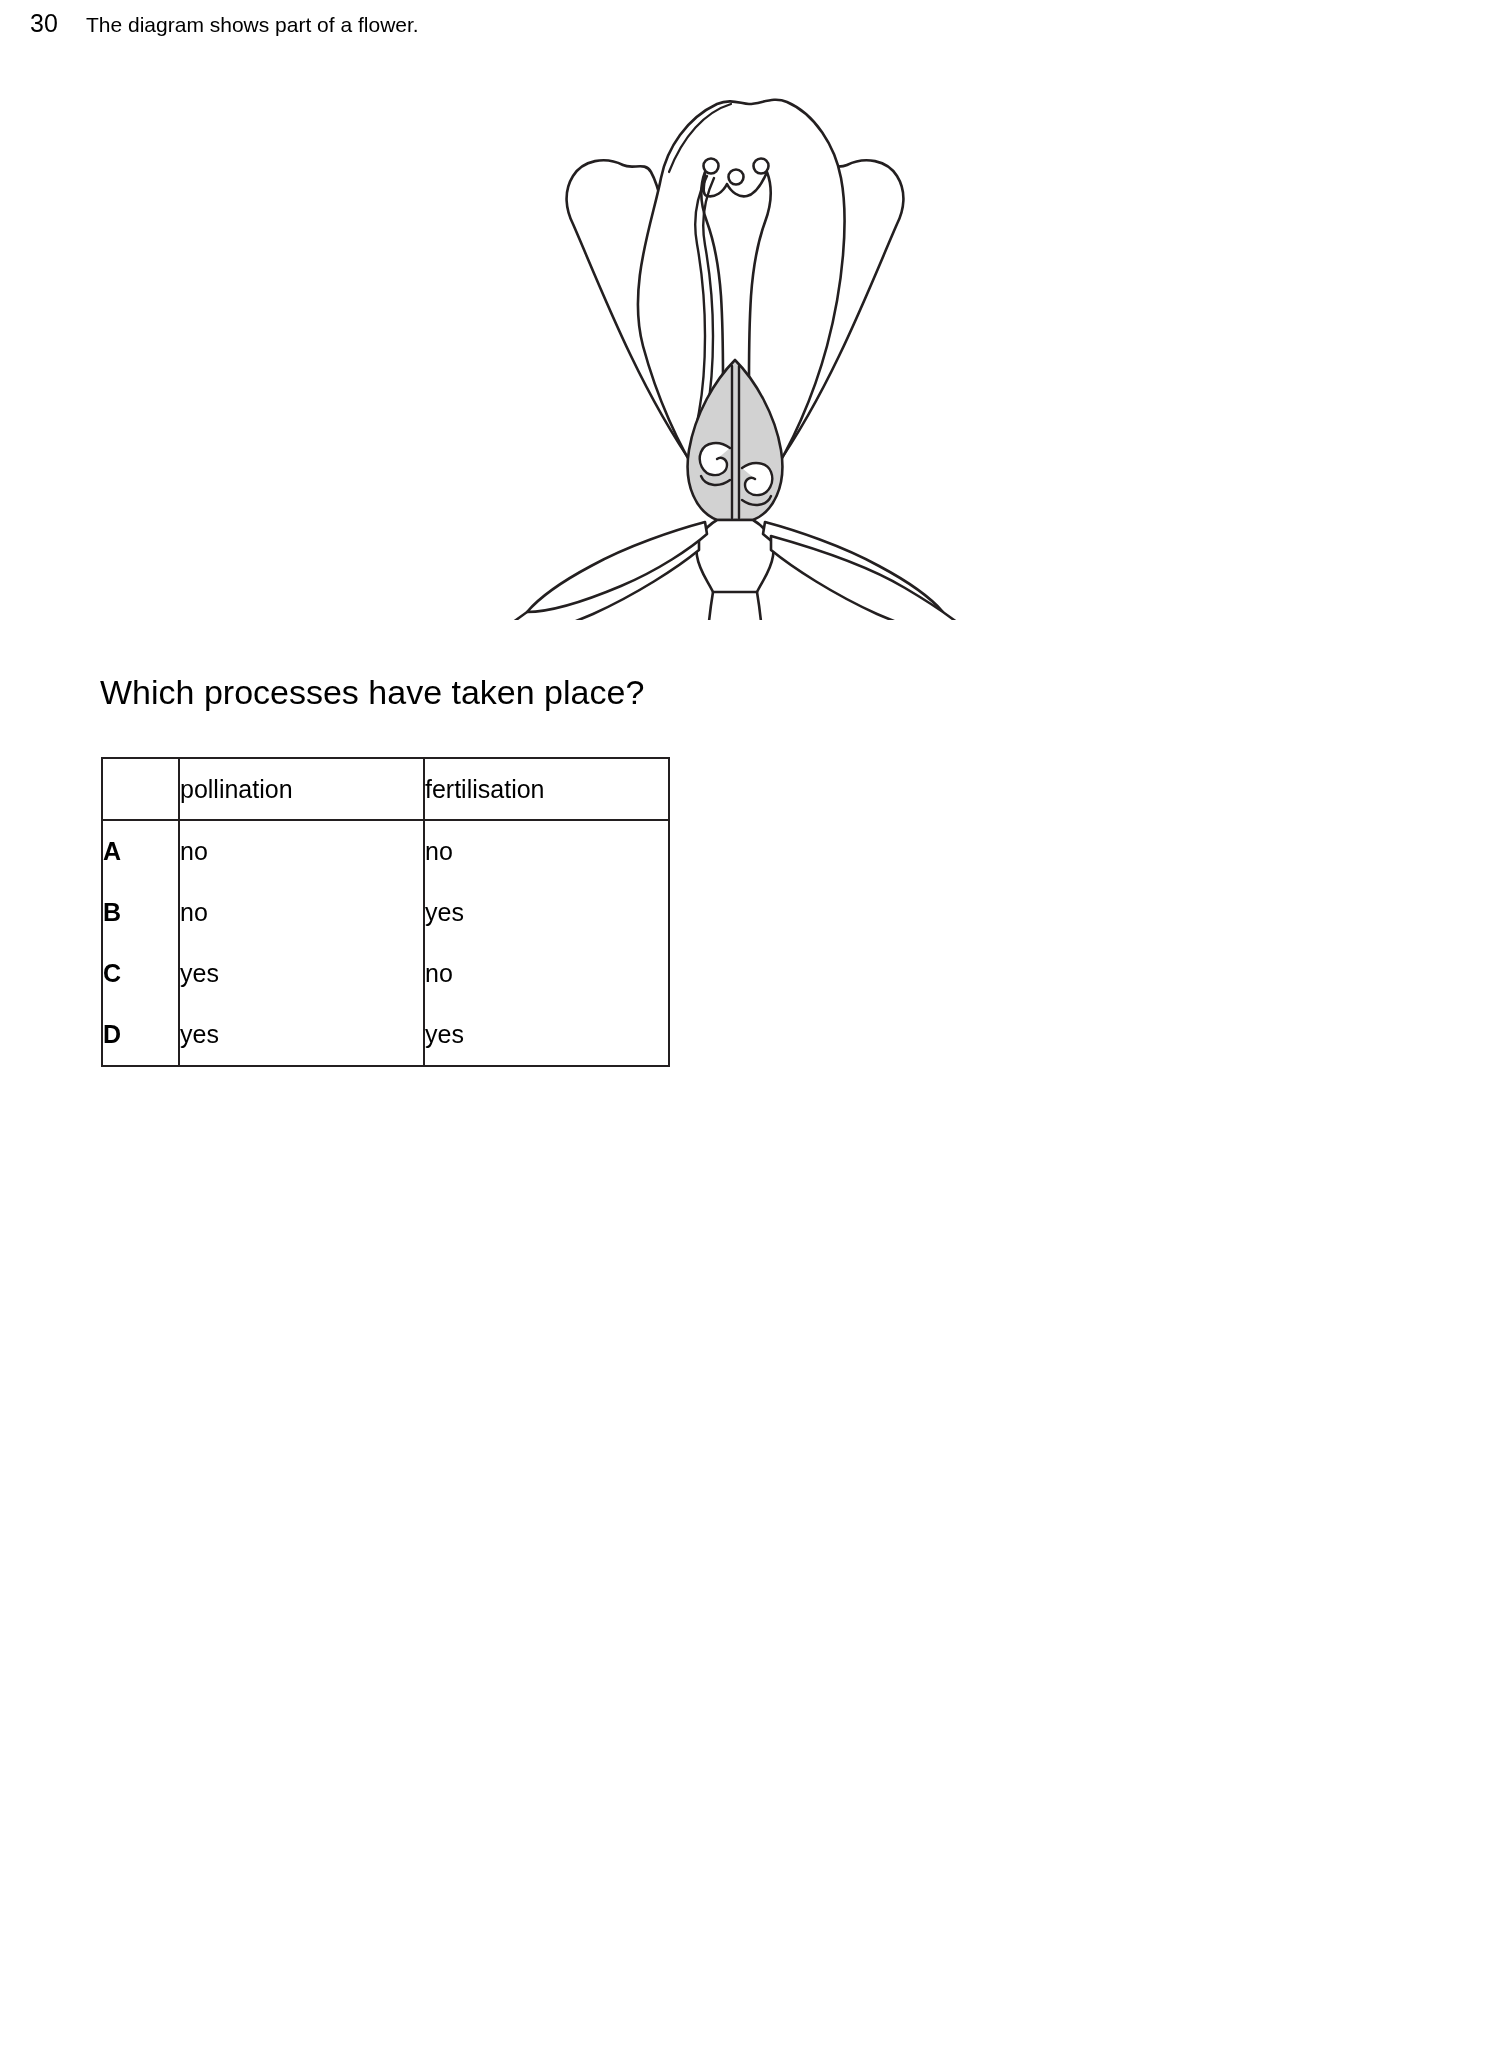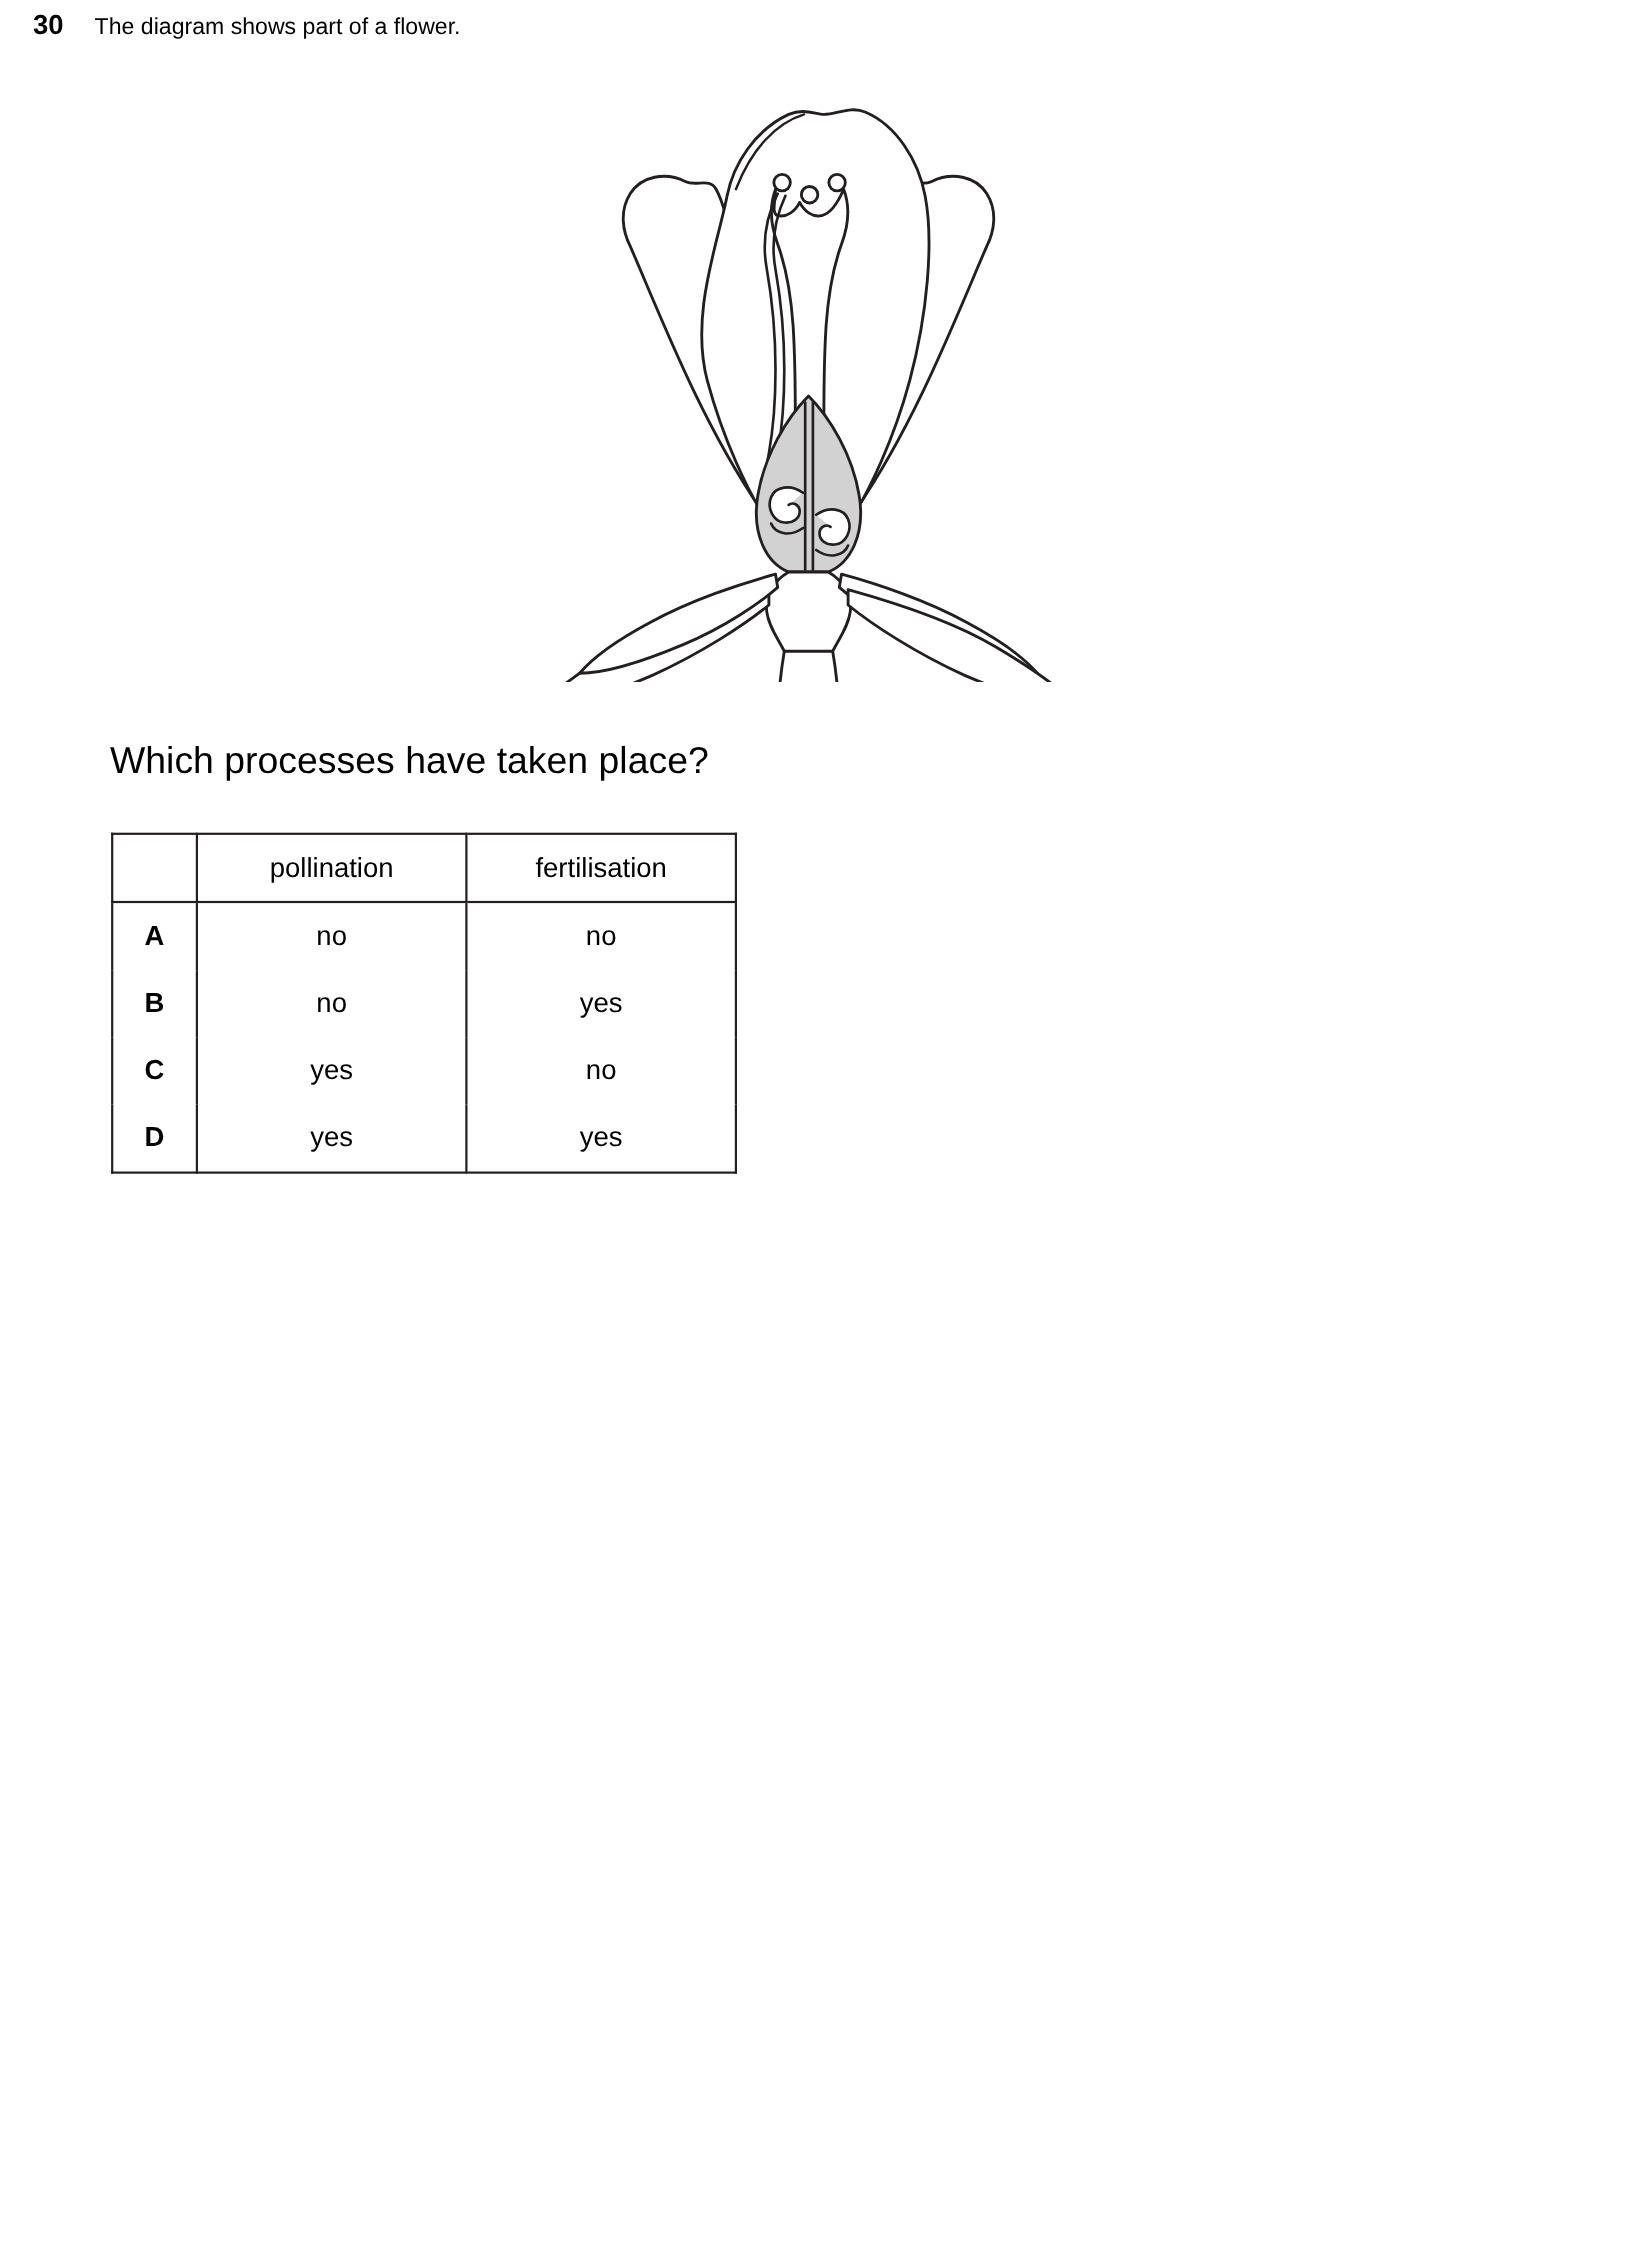--- a/index.html
+++ b/index.html
@@ -26,21 +26,21 @@
   
   .question-header {
     position: absolute;
     left: 30px;
     top: 8px;
     width: 1400px;
     display: flex;
     align-items: baseline;
   }
   .q-number {
-    font-weight: bold;
+    font-weight: normal;
     font-size: 25px;
     line-height: 1.2;
     width: 56px;
     flex: none;
   }
   .q-text {
     font-size: 21px;
     line-height: 1.2;
   }
 
@@ -80,21 +80,21 @@
   }
   table.answers col.c-label { width: 77px; }
   table.answers col.c-poll  { width: 245px; }
   table.answers col.c-fert  { width: 245px; }
 
   table.answers th,
   table.answers td {
     border: 2px solid #231f20;
     font-weight: normal;
     font-size: 25px;
-    text-align: center;
+    text-align: left;
     padding: 0;
     background: #ffffff;
   }
 
   
   table.answers thead th {
     height: 60px;
     vertical-align: middle;
   }
   table.answers thead th.blank {

